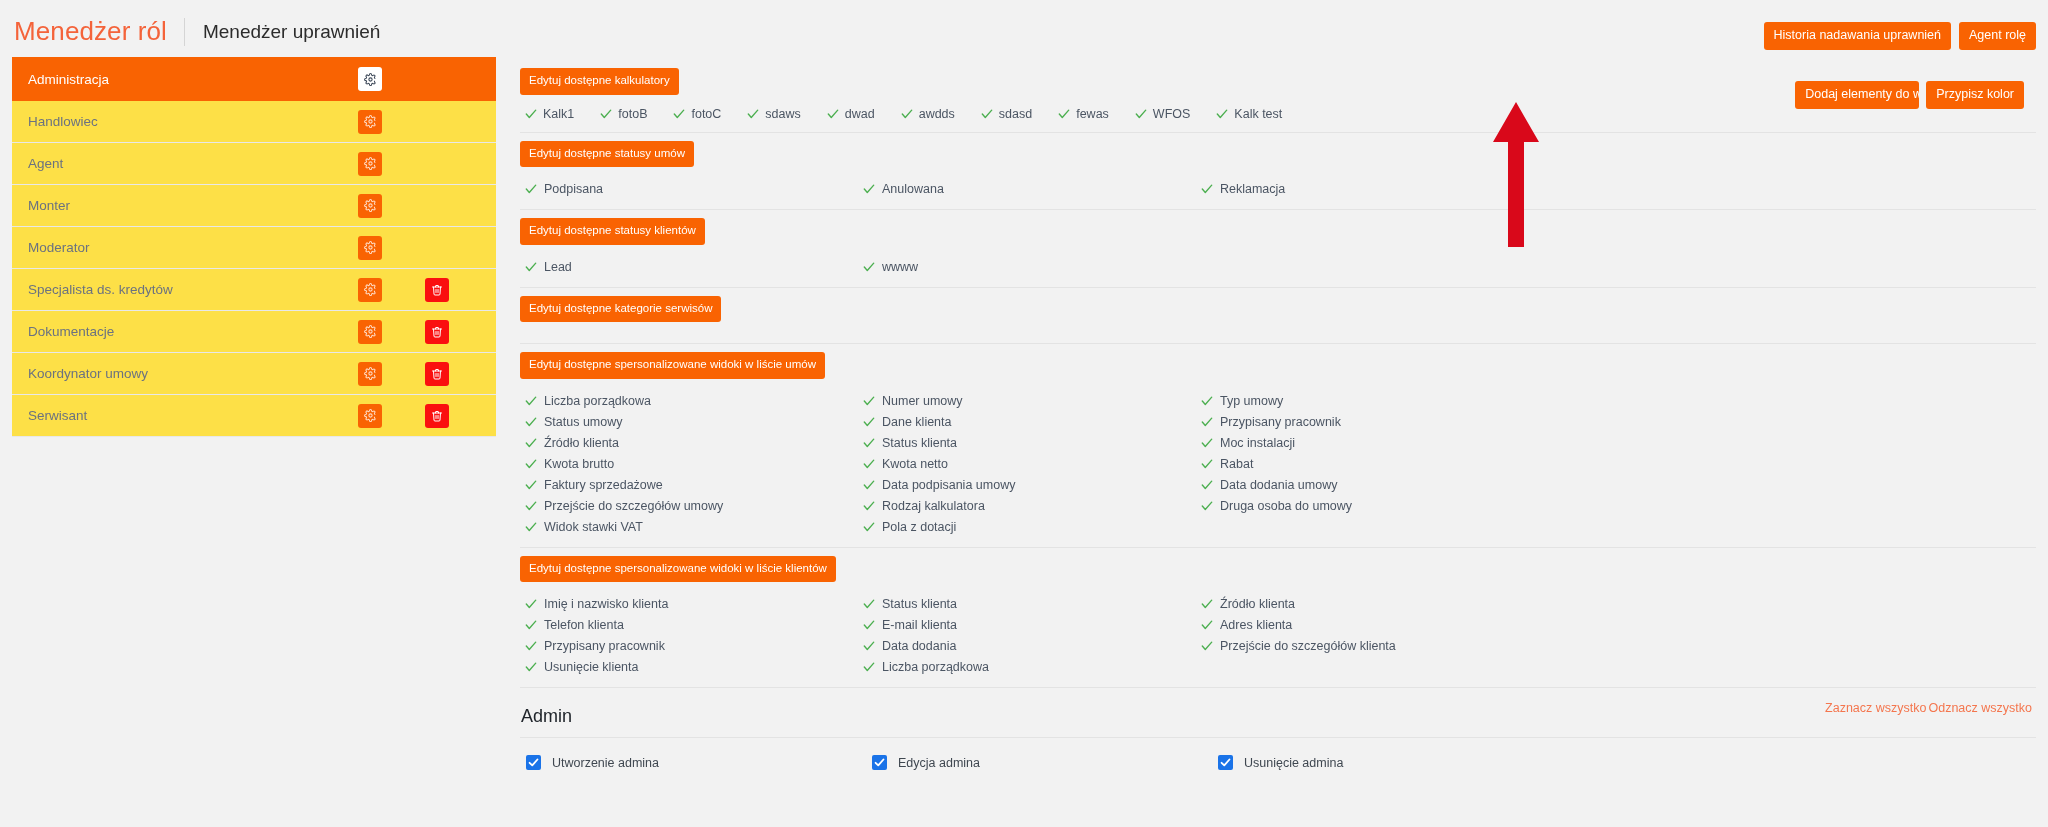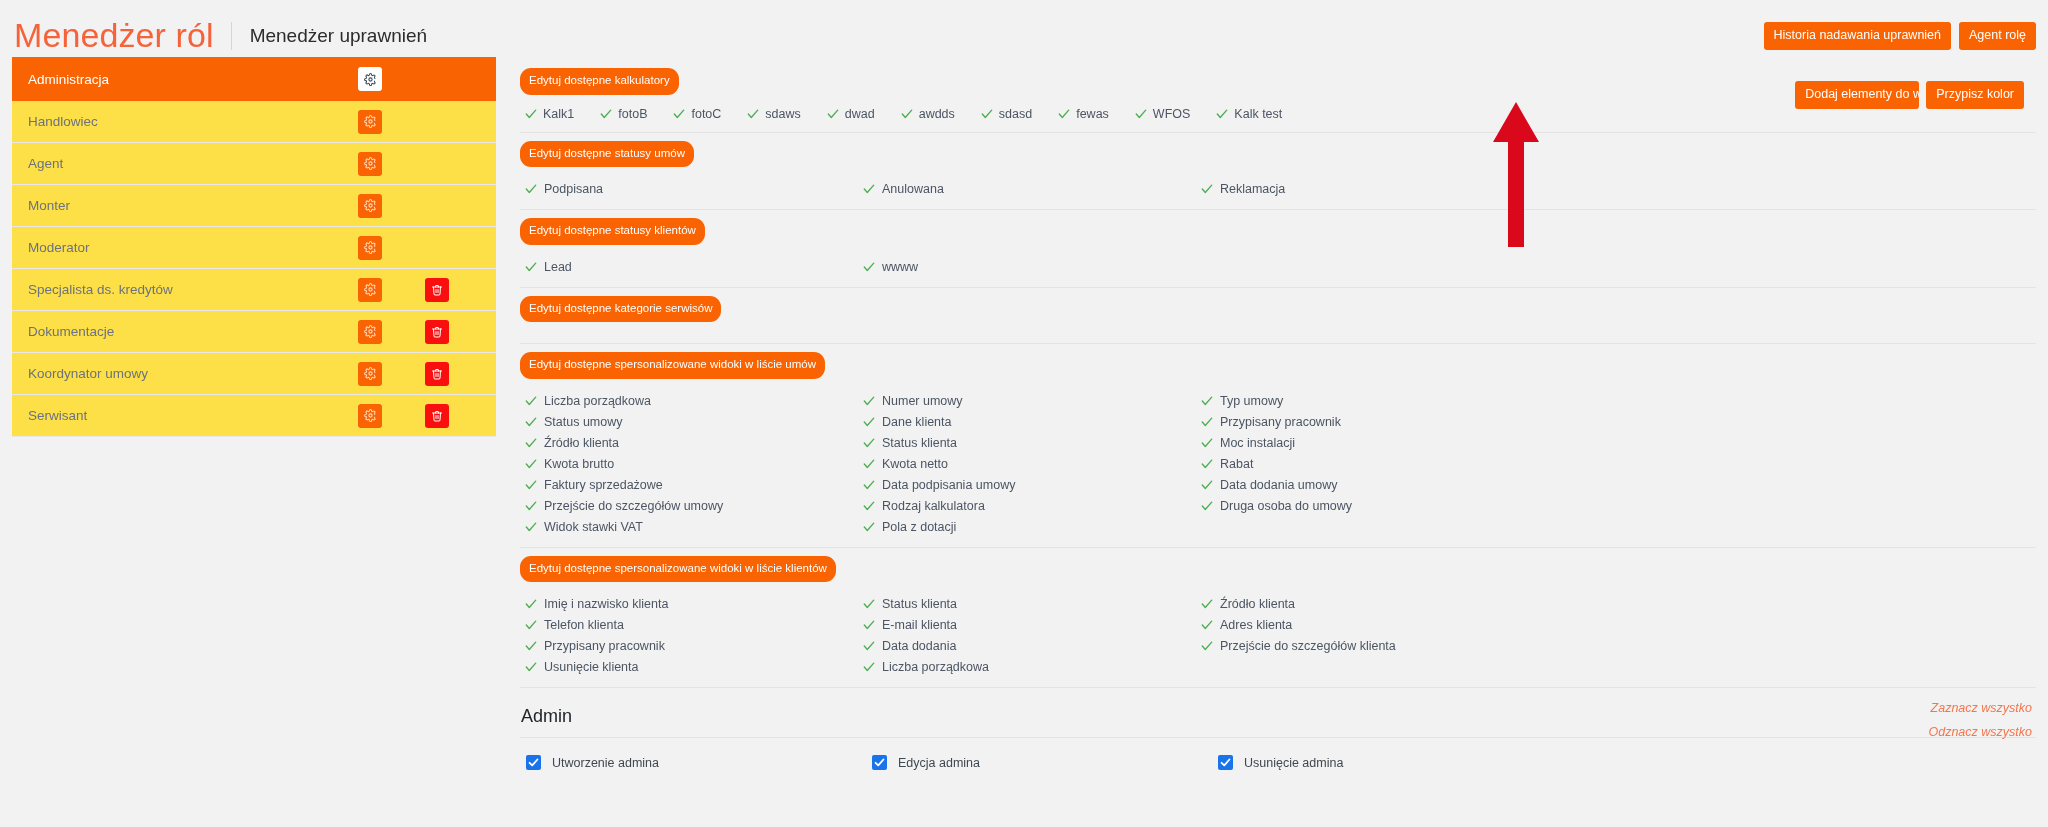--- a/index.html
+++ b/index.html
@@ -24,21 +24,21 @@
     background: #f2f2f2;
   }
   .header-titles {
     position: absolute;
     left: 14px; top: 16px;
     display: flex;
     align-items: center;
     gap: 0;
   }
   .title-main {
-    font-size: 34px;
+    font-size: 26px;
     color: #f4633a;
     letter-spacing: .1px;
     padding-right: 17px;
   }
   .title-sep {
     width: 1px;
     height: 28px;
     background: #d5d5d5;
   }
   .title-sub {
@@ -120,21 +120,21 @@
   .main {
     position: absolute;
     left: 520px; top: 60px;
     width: 1516px;
   }
   .sec-btn-wrap { padding-top: 8px; }
   .chip-btn {
     background: #f96302;
     color: #fff;
     border: none;
-    border-radius: 11px;
+    border-radius: 3px;
     font-size: 11.5px;
     font-family: "Liberation Sans", sans-serif;
     line-height: 1;
     padding: 7px 9px 8px 9px;
     cursor: pointer;
     white-space: nowrap;
   }
   .divider {
     height: 1px;
     background: #e3e3e3;
@@ -201,23 +201,21 @@
   }
   .admin-title {
     font-size: 18px;
     color: #20252b;
   }
   .admin-links {
     position: absolute;
     right: 4px; top: 13px;
     text-align: right;
     display: flex;
-    flex-direction: column;
-    gap: 10px;
-    font-style: italic;
+    gap: 2px;
   }
   .lnk {
     font-size: 12.5px;
     color: #f4764e;
     cursor: pointer;
     text-decoration: none;
   }
   .admin-grid {
     display: grid;
     grid-template-columns: 346px 346px 1fr;

